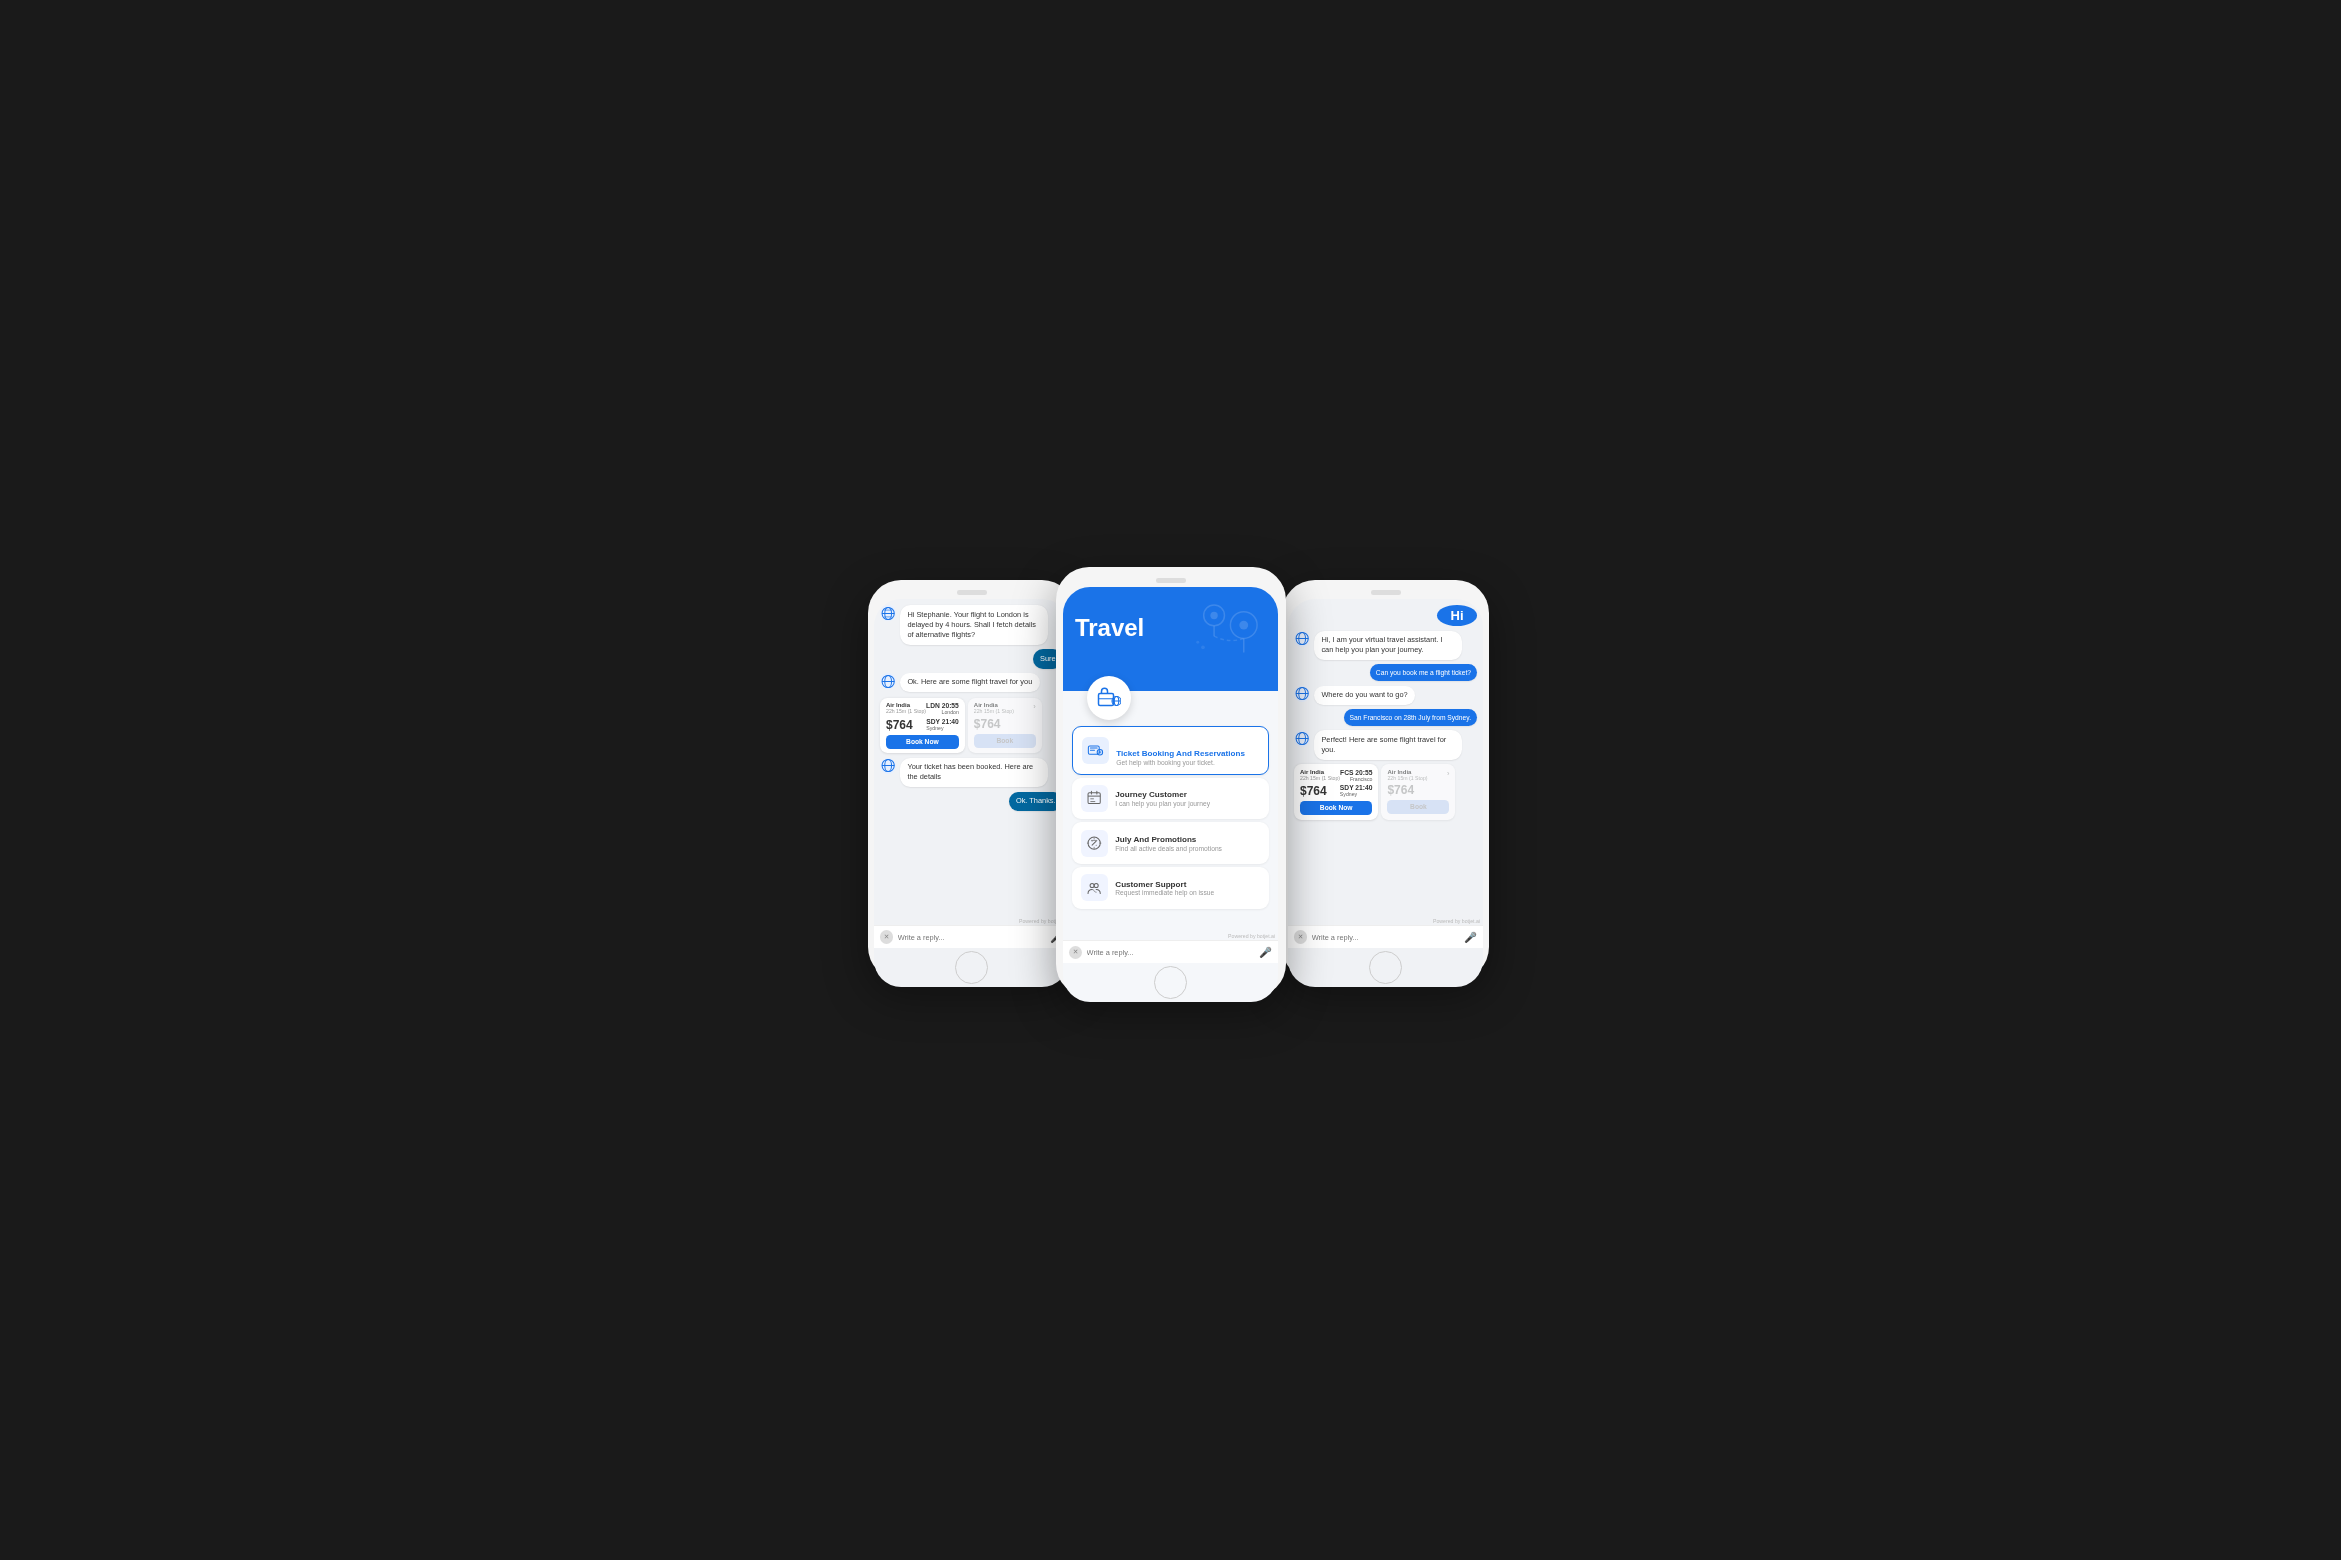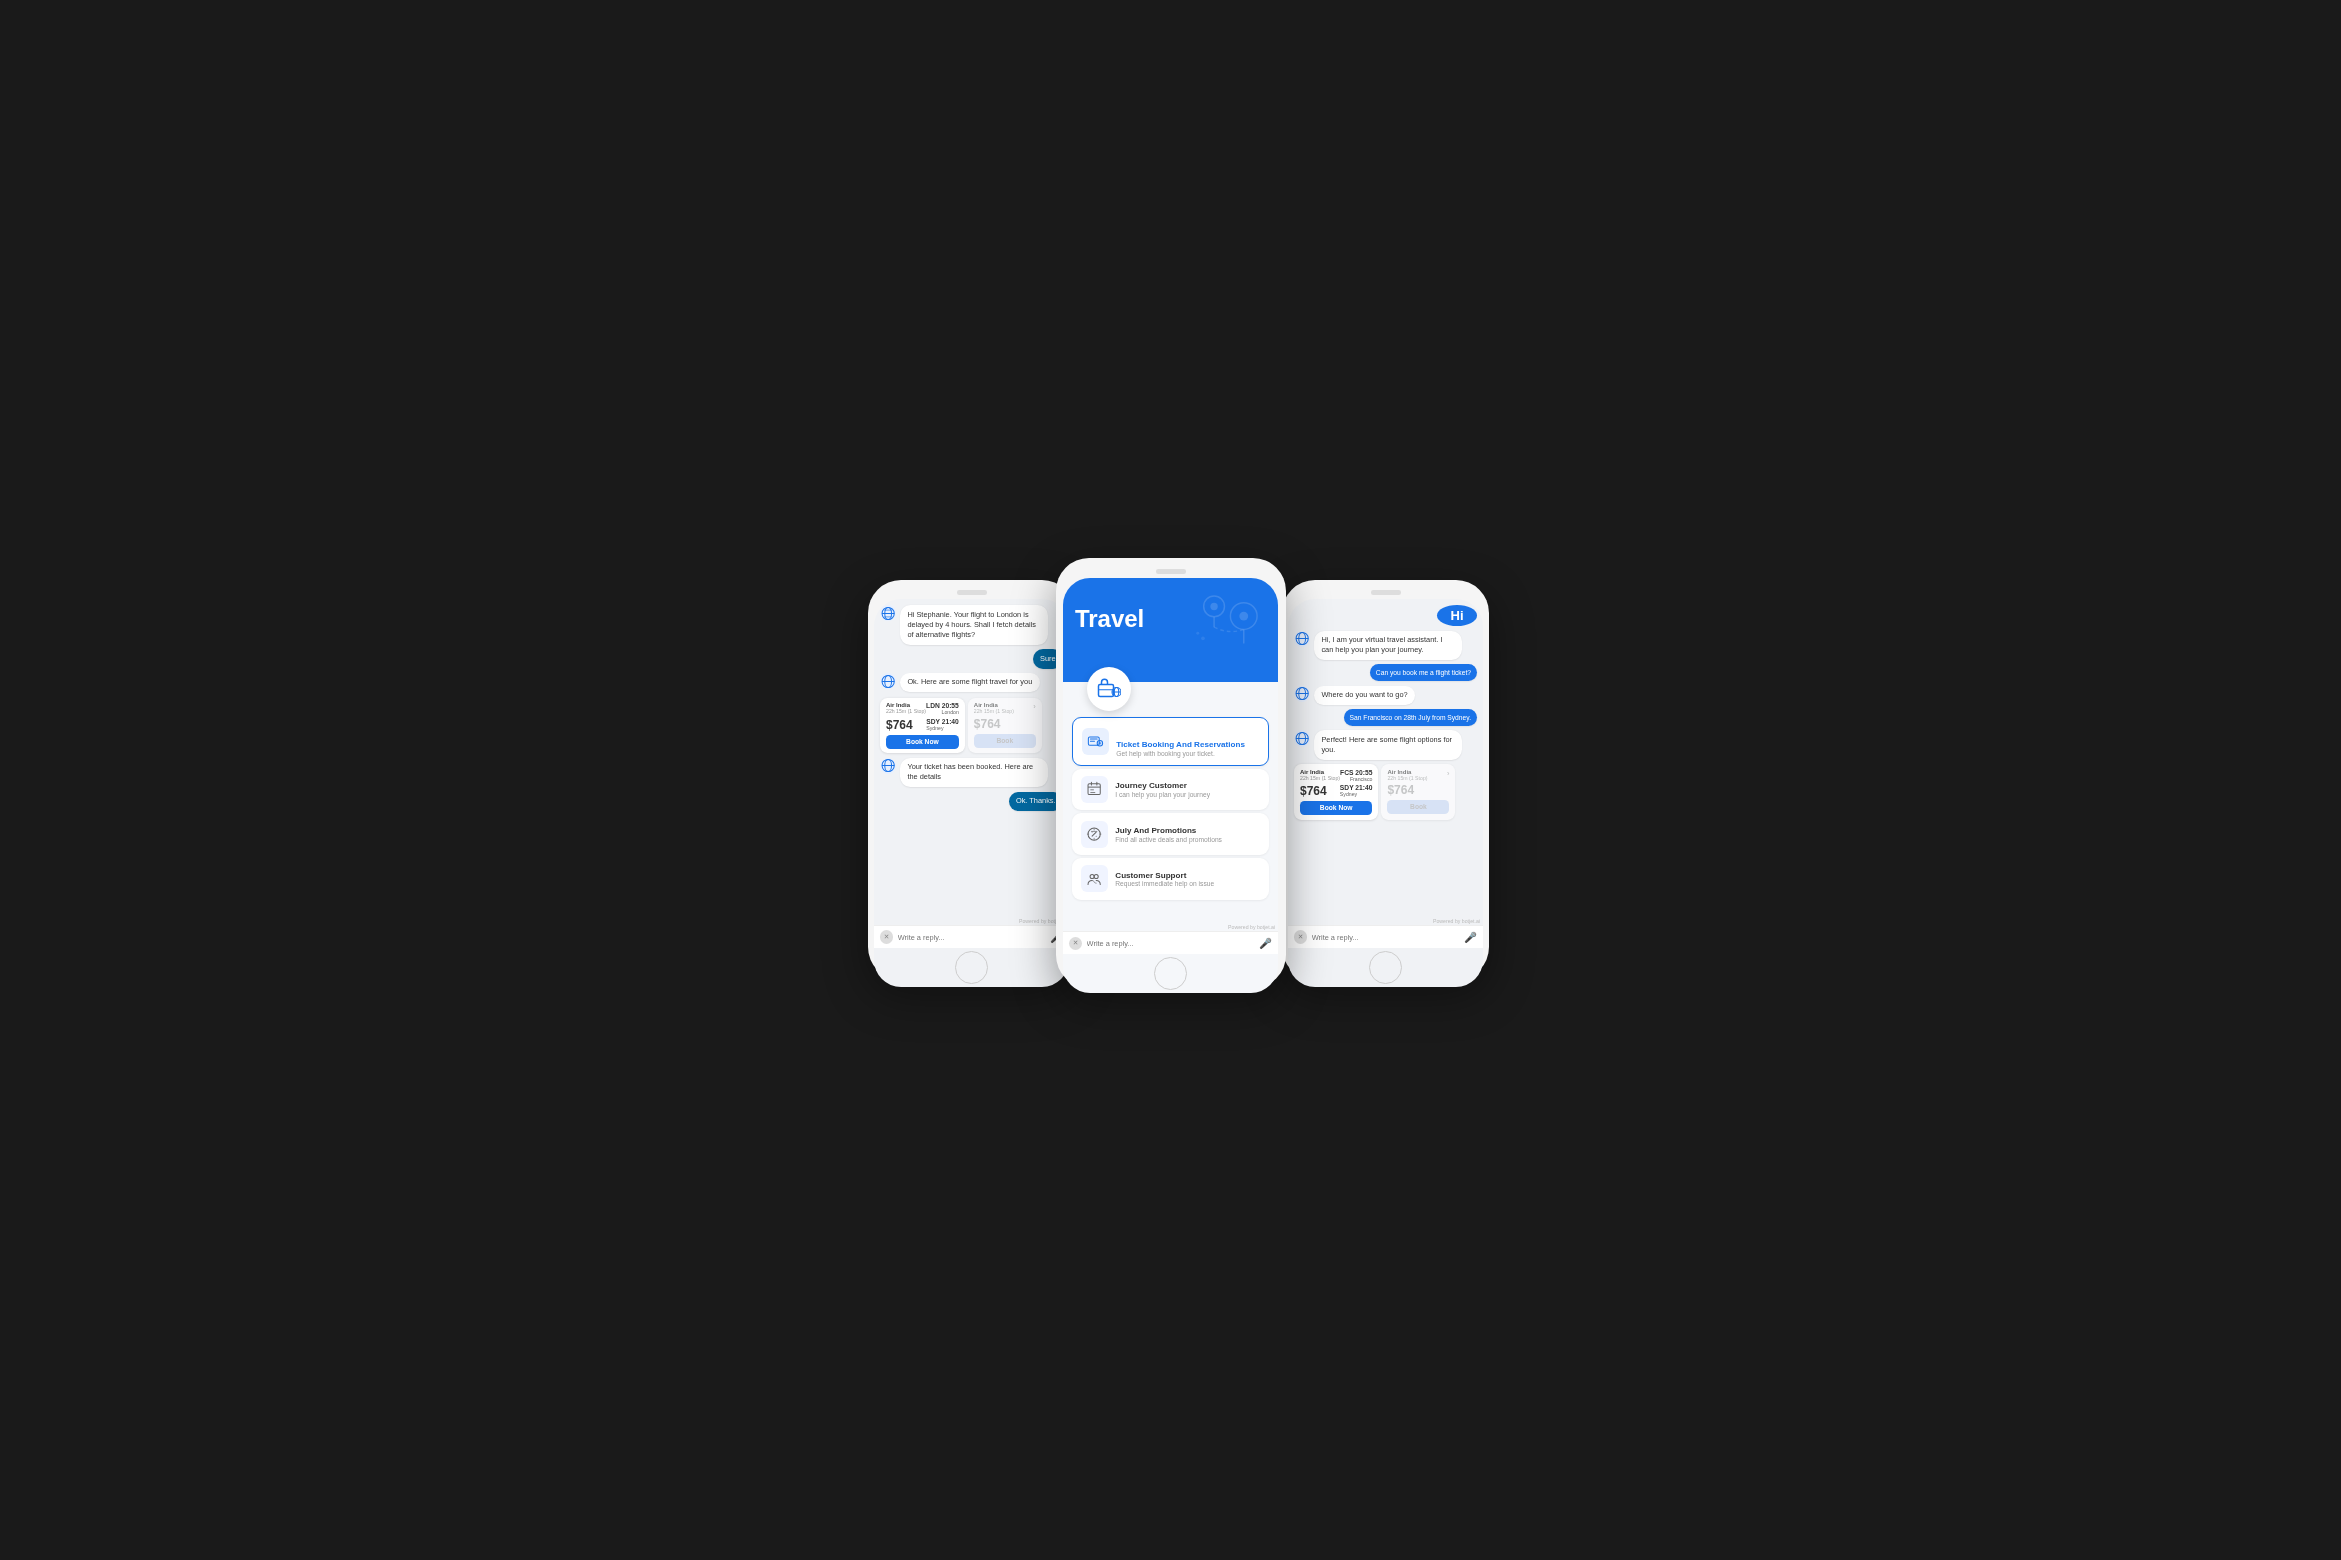--- a/index.html
+++ b/index.html
@@ -457,21 +457,21 @@
             <div class="close-btn">✕</div>
             <input class="input-field" placeholder="Write a reply..." style="">
             <span class="mic-btn">🎤</span>
           </div>
         </div>
         <div class="phone-home" style="margin:3px auto;"></div>
       </div>
     </div>
   </div>
 
-  <div class="phone phone-center" style="position:absolute; left:50%; transform:translateX(-50%); top:7px;">
+  <div class="phone phone-center" style="position:absolute; left:50%; transform:translateX(-50%); top:16px;">
     <div class="top-bar">
         <div class="top-bar-pill"></div>
       </div>
     <div class="phone-inner">
       <div class="travel-screen">
 
         <div class="travel-header">
           <div class="travel-icons-bg">
             <svg width="89" height="67" viewBox="0 0 120 90">
 
@@ -623,21 +623,21 @@
           </div>
 
           <div class="msg-row">
             <div class="bot-avatar">
               <svg class="globe-svg" viewBox="0 0 24 24" fill="none">
                 <circle cx="12" cy="12" r="9" stroke="#1a73e8" stroke-width="1.5"></circle>
                 <ellipse cx="12" cy="12" rx="5" ry="9" stroke="#1a73e8" stroke-width="1.5"></ellipse>
                 <line x1="3" y1="12" x2="21" y2="12" stroke="#1a73e8" stroke-width="1.5"></line>
               </svg>
             </div>
-            <div class="bubble">Perfect! Here are some flight options for you.</div>
+            <div class="bubble">Perfect! Here are some flight travel for you.</div>
           </div>
 
           <div class="flight-cards-row">
             <div class="flight-card">
               <div class="flight-card-header">
                 <div>
                   <div class="flight-airline">Air India</div>
                   <div class="flight-stop">22h 15m (1 Stop)</div>
                 </div>
                 <div style="text-align:right">

